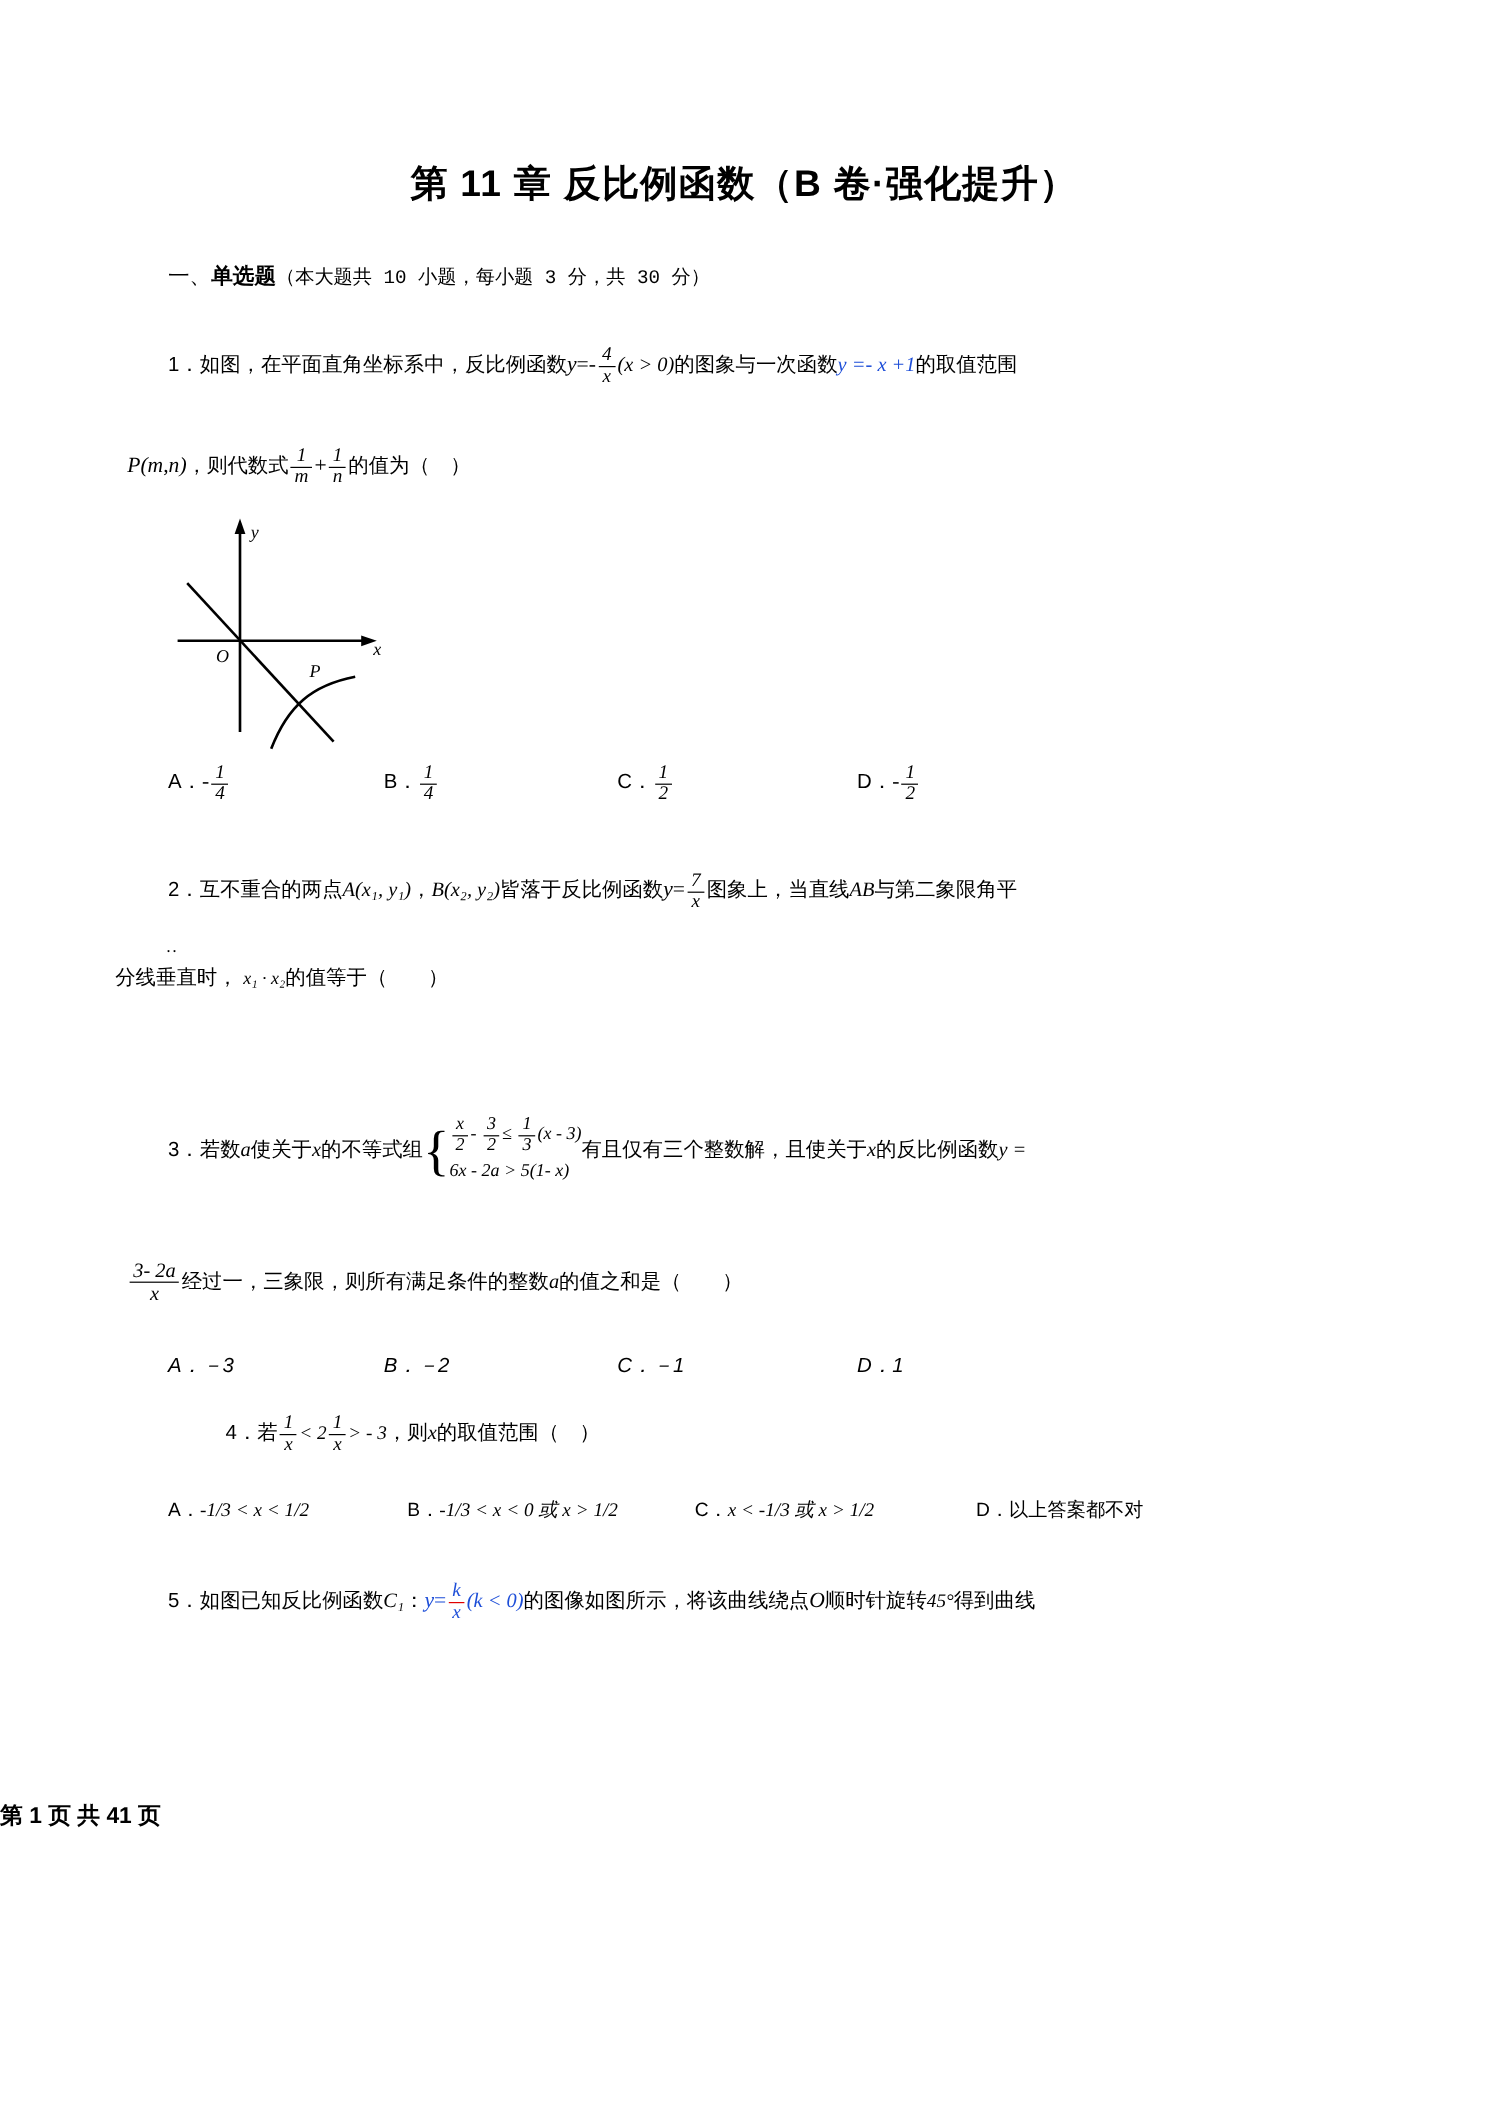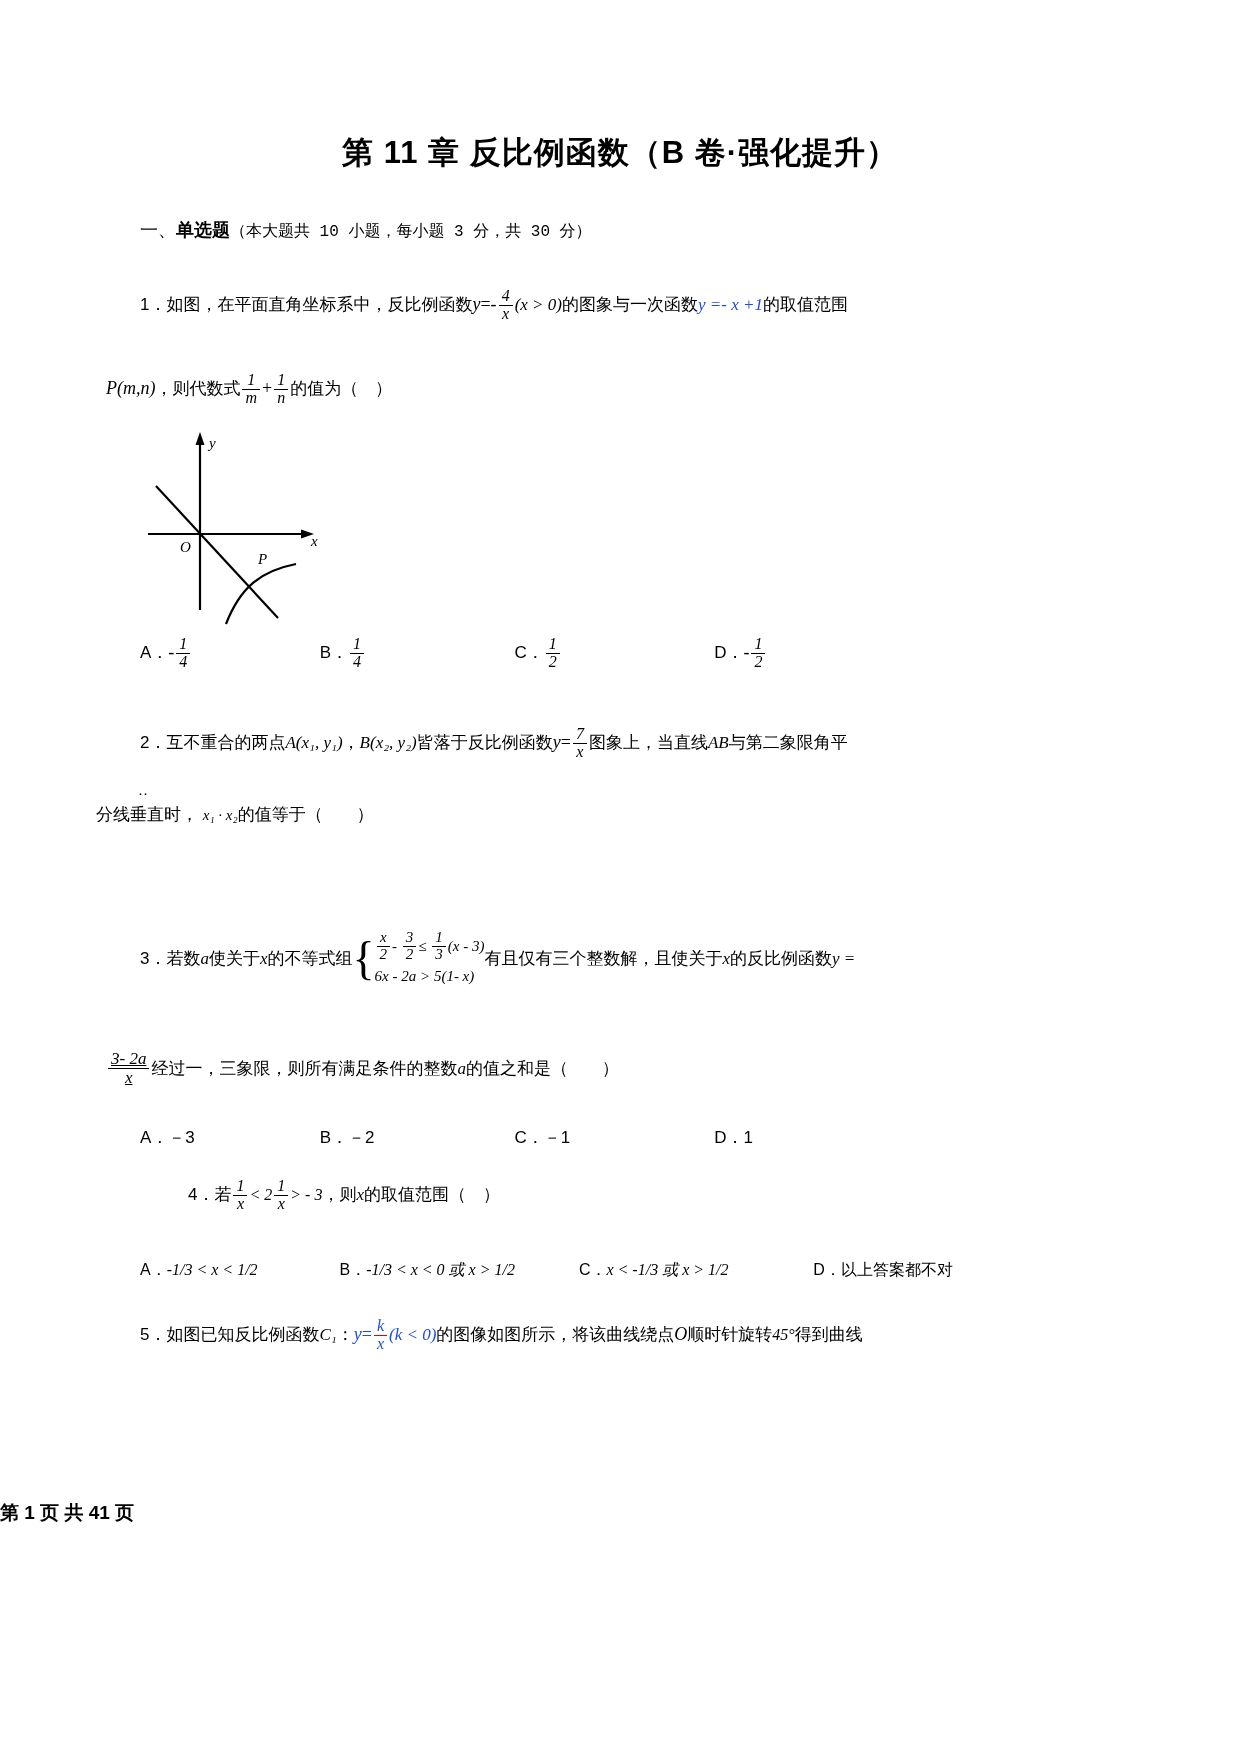--- a/index.html
+++ b/index.html
@@ -128,44 +128,44 @@
           <span style="display:block;">
             <span class="frac fr-sm"><span class="n">x</span><span class="d">2</span></span>-
             <span class="frac fr-sm"><span class="n">3</span><span class="d">2</span></span>≤
             <span class="frac fr-sm"><span class="n">1</span><span class="d">3</span></span>(x - 3)
           </span>
           <span style="display:block;">6x - 2a &gt; 5(1- x)</span>
         </span></span><span>有且仅有三个整数解，且使关于</span><span class="ser" style="font-size:17px;">x</span><span>的反比例函数</span><span class="ser" style="font-size:17px;">y =</span>
   </div>
 
   <div class="q" style="left:106px;top:1050px;width:980px;">
-    <span class="frac" style="font-size:17px;text-decoration:underline;"><span class="n">3- 2a</span><span class="d">x</span></span><span>经过一，三象限，则所有满足条件的整数</span><span class="ser" style="font-size:17px;">a</span><span>的值之和是（　　）</span>
+    <span class="frac" style="font-size:17px;"><span class="n">3- 2a</span><span class="d">x</span></span><span>经过一，三象限，则所有满足条件的整数</span><span class="ser" style="font-size:17px;">a</span><span>的值之和是（　　）</span>
   </div>
 
-  <div class="opts" style="left:140px;top:1126px;width:1000px;">
+  <div class="opts" style="left:140px;top:1126px;width:1000px;font-style:italic;">
     <span class="o" style="width:175px;">
       <span>A．</span><span>－3</span>
     </span>
     <span class="o" style="width:190px;">
       <span>B．</span><span>－2</span>
     </span>
     <span class="o" style="width:195px;">
       <span>C．</span><span>－1</span>
     </span>
     <span class="o">
       <span>D．</span><span>1</span>
     </span>
   </div>
 
   <div class="q" style="left:140px;top:1178px;width:1000px;margin-left:48px;">
     <span>4．</span><span>若</span><span class="frac"><span class="n">1</span><span class="d">x</span></span><span class="ser" style="font-size:16px;">&lt; 2</span><span class="frac"><span class="n">1</span><span class="d">x</span></span><span class="ser" style="font-size:16px;">&gt; - 3</span><span>，则</span><span class="ser" style="font-size:17px;">x</span><span>的取值范围（　）</span>
   </div>
 
   <div class="opts" style="left:140px;top:1248px;width:1060px;font-size:16px;">
-    <span class="o" style="width:195px;margin-top:12px;">
+    <span class="o" style="width:195px;">
       <span>A．</span><span class="ser">-1/3 &lt; x &lt; 1/2</span>
     </span>
     <span class="o" style="width:235px;">
       <span>B．</span><span class="ser">-1/3 &lt; x &lt; 0 或 x &gt; 1/2</span>
     </span>
     <span class="o" style="width:230px;">
       <span>C．</span><span class="ser">x &lt; -1/3 或 x &gt; 1/2</span>
     </span>
     <span class="o">
       <span>D．</span><span>以上答案都不对</span>

